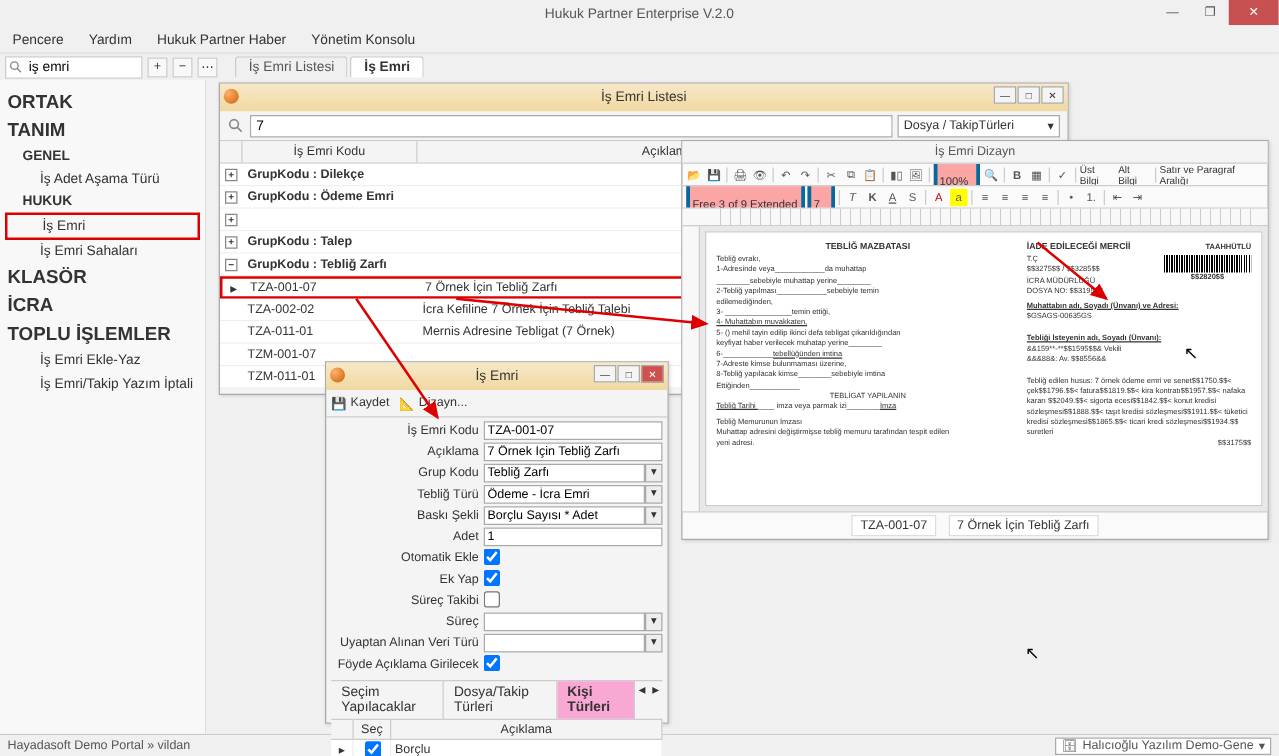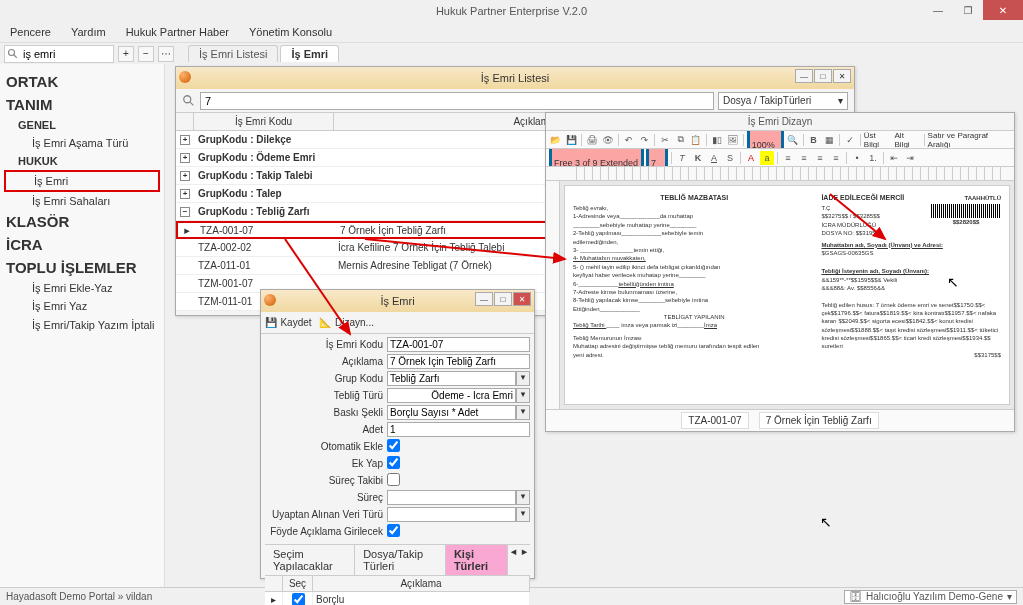--- a/index.html
+++ b/index.html
@@ -129,29 +129,28 @@
     <div class="tab">İş Emri Listesi</div>
     <div class="tab active">İş Emri</div>
   </div>
 </div>
 
 <div class="main">
   <div class="sidebar">
     <div class="heading">ORTAK</div>
     <div class="heading">TANIM</div>
     <div class="subheading">GENEL</div>
-    <div class="item">İş Emri Aşama Türü</div>
+    <div class="item">İş Adet Aşama Türü</div>
     <div class="subheading">HUKUK</div>
     <div class="item highlighted">İş Emri</div>
     <div class="item">İş Emri Sahaları</div>
     <div class="heading">KLASÖR</div>
     <div class="heading">İCRA</div>
     <div class="heading">TOPLU İŞLEMLER</div>
     <div class="item">İş Emri Ekle-Yaz</div>
-    <div class="item">İş Emri Yaz</div>
     <div class="item" style="white-space: normal; line-height: 1.3;">İş Emri/Takip Yazım İptali</div>
   </div>
 
   <div class="content">
 
     <div class="window list-window">
       <div class="window-title">
         <div class="orb"></div>
         <span>İş Emri Listesi</span>
         <div class="window-ctrls">
@@ -189,21 +188,20 @@
         <div class="list-row group">
           <div class="gcol1">
               <div class="expand-btn">+</div>
             </div>
           <div class="gcol2" style="width:auto; flex:1;">GrupKodu : Ödeme Emri</div>
         </div>
         <div class="list-row group">
           <div class="gcol1">
               <div class="expand-btn">+</div>
             </div>
-          <div class="gcol2" style="width:auto; flex:1;">GrupKodu : Takip Talebi</div>
         </div>
         <div class="list-row group">
           <div class="gcol1">
               <div class="expand-btn">+</div>
             </div>
           <div class="gcol2" style="width:auto; flex:1;">GrupKodu : Talep</div>
         </div>
         <div class="list-row group">
           <div class="gcol1">
               <div class="expand-btn">−</div>
@@ -402,21 +400,21 @@
         <div class="form-row">
             <div class="form-label">Grup Kodu</div>
             <div class="form-field" style="display:flex;">
               <input type="text" style="flex: 1 1 0%;" value="Tebliğ Zarfı">
               <span style="border:1px solid #aaa; width:14px; text-align:center; background:#eee; font-size:9px;">▾</span>
             </div>
           </div>
         <div class="form-row">
             <div class="form-label">Tebliğ Türü</div>
             <div class="form-field" style="display:flex;">
-              <input type="text" style="flex: 1 1 0%; text-align: right;" value="Ödeme - İcra Emri">
+              <input type="text" style="flex: 1 1 0%;" value="Ödeme - İcra Emri">
               <span style="border:1px solid #aaa; width:14px; text-align:center; background:#eee; font-size:9px;">▾</span>
             </div>
           </div>
         <div class="form-row">
             <div class="form-label">Baskı Şekli</div>
             <div class="form-field" style="display:flex;">
               <input type="text" style="flex: 1 1 0%;" value="Borçlu Sayısı * Adet">
               <span style="border:1px solid #aaa; width:14px; text-align:center; background:#eee; font-size:9px;">▾</span>
             </div>
           </div>

